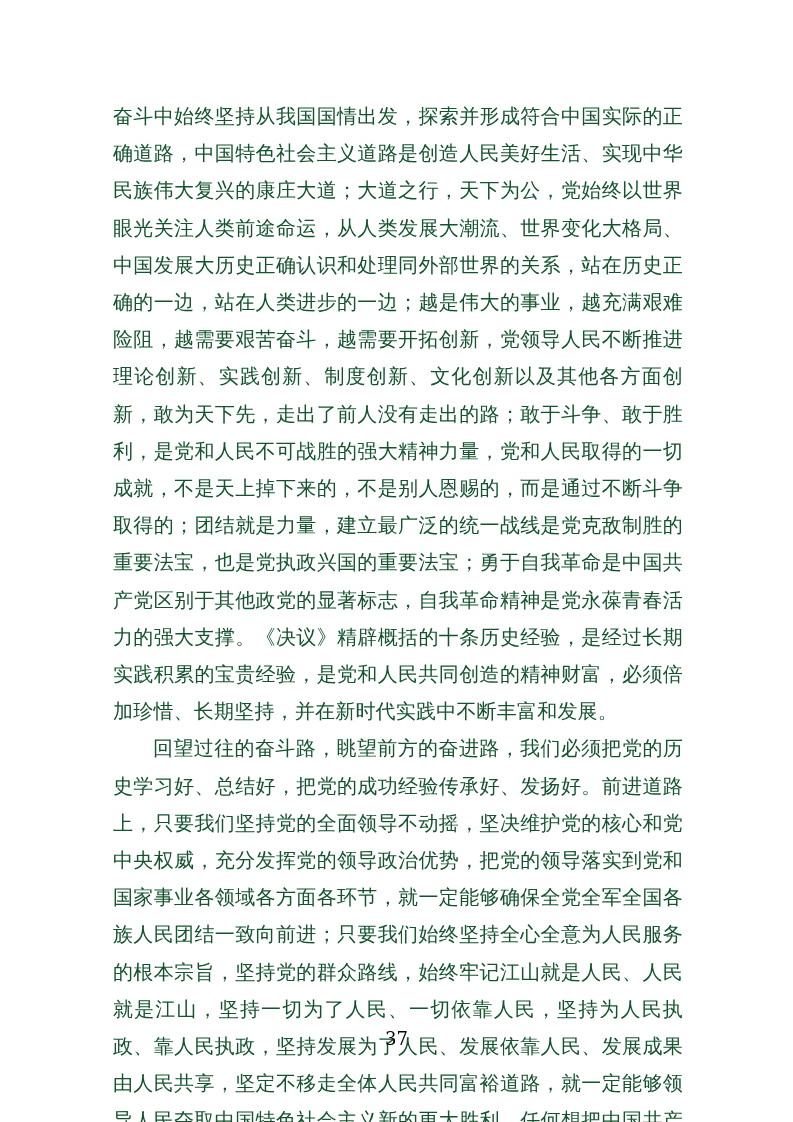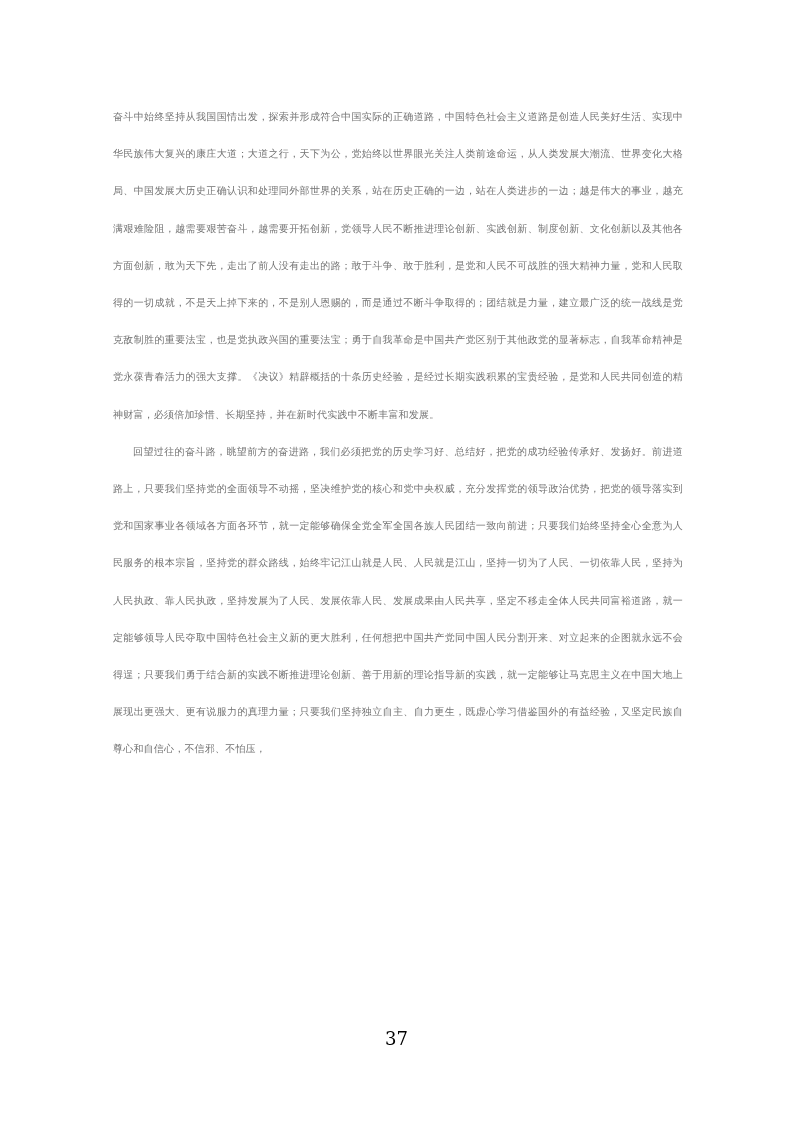--- a/index.html
+++ b/index.html
@@ -20,23 +20,23 @@
     margin: 0 auto;
   }
   .content {
     position: absolute;
     left: 113px;
     top: 98px;
     width: 570px;
   }
   .para {
     font-family: Liberation Sans, sans-serif;
-    font-size: 10px;
+    font-size: 20px;
     line-height: 37.2px;
-    color: #737373;
+    color: #14532d;
     text-align: justify;
     text-justify: inter-ideograph;
     margin: 0;
     letter-spacing: 0.2px;
   }
   .para + .para {
     margin-top: 0;
   }
   .indent {
     text-indent: 2em;

